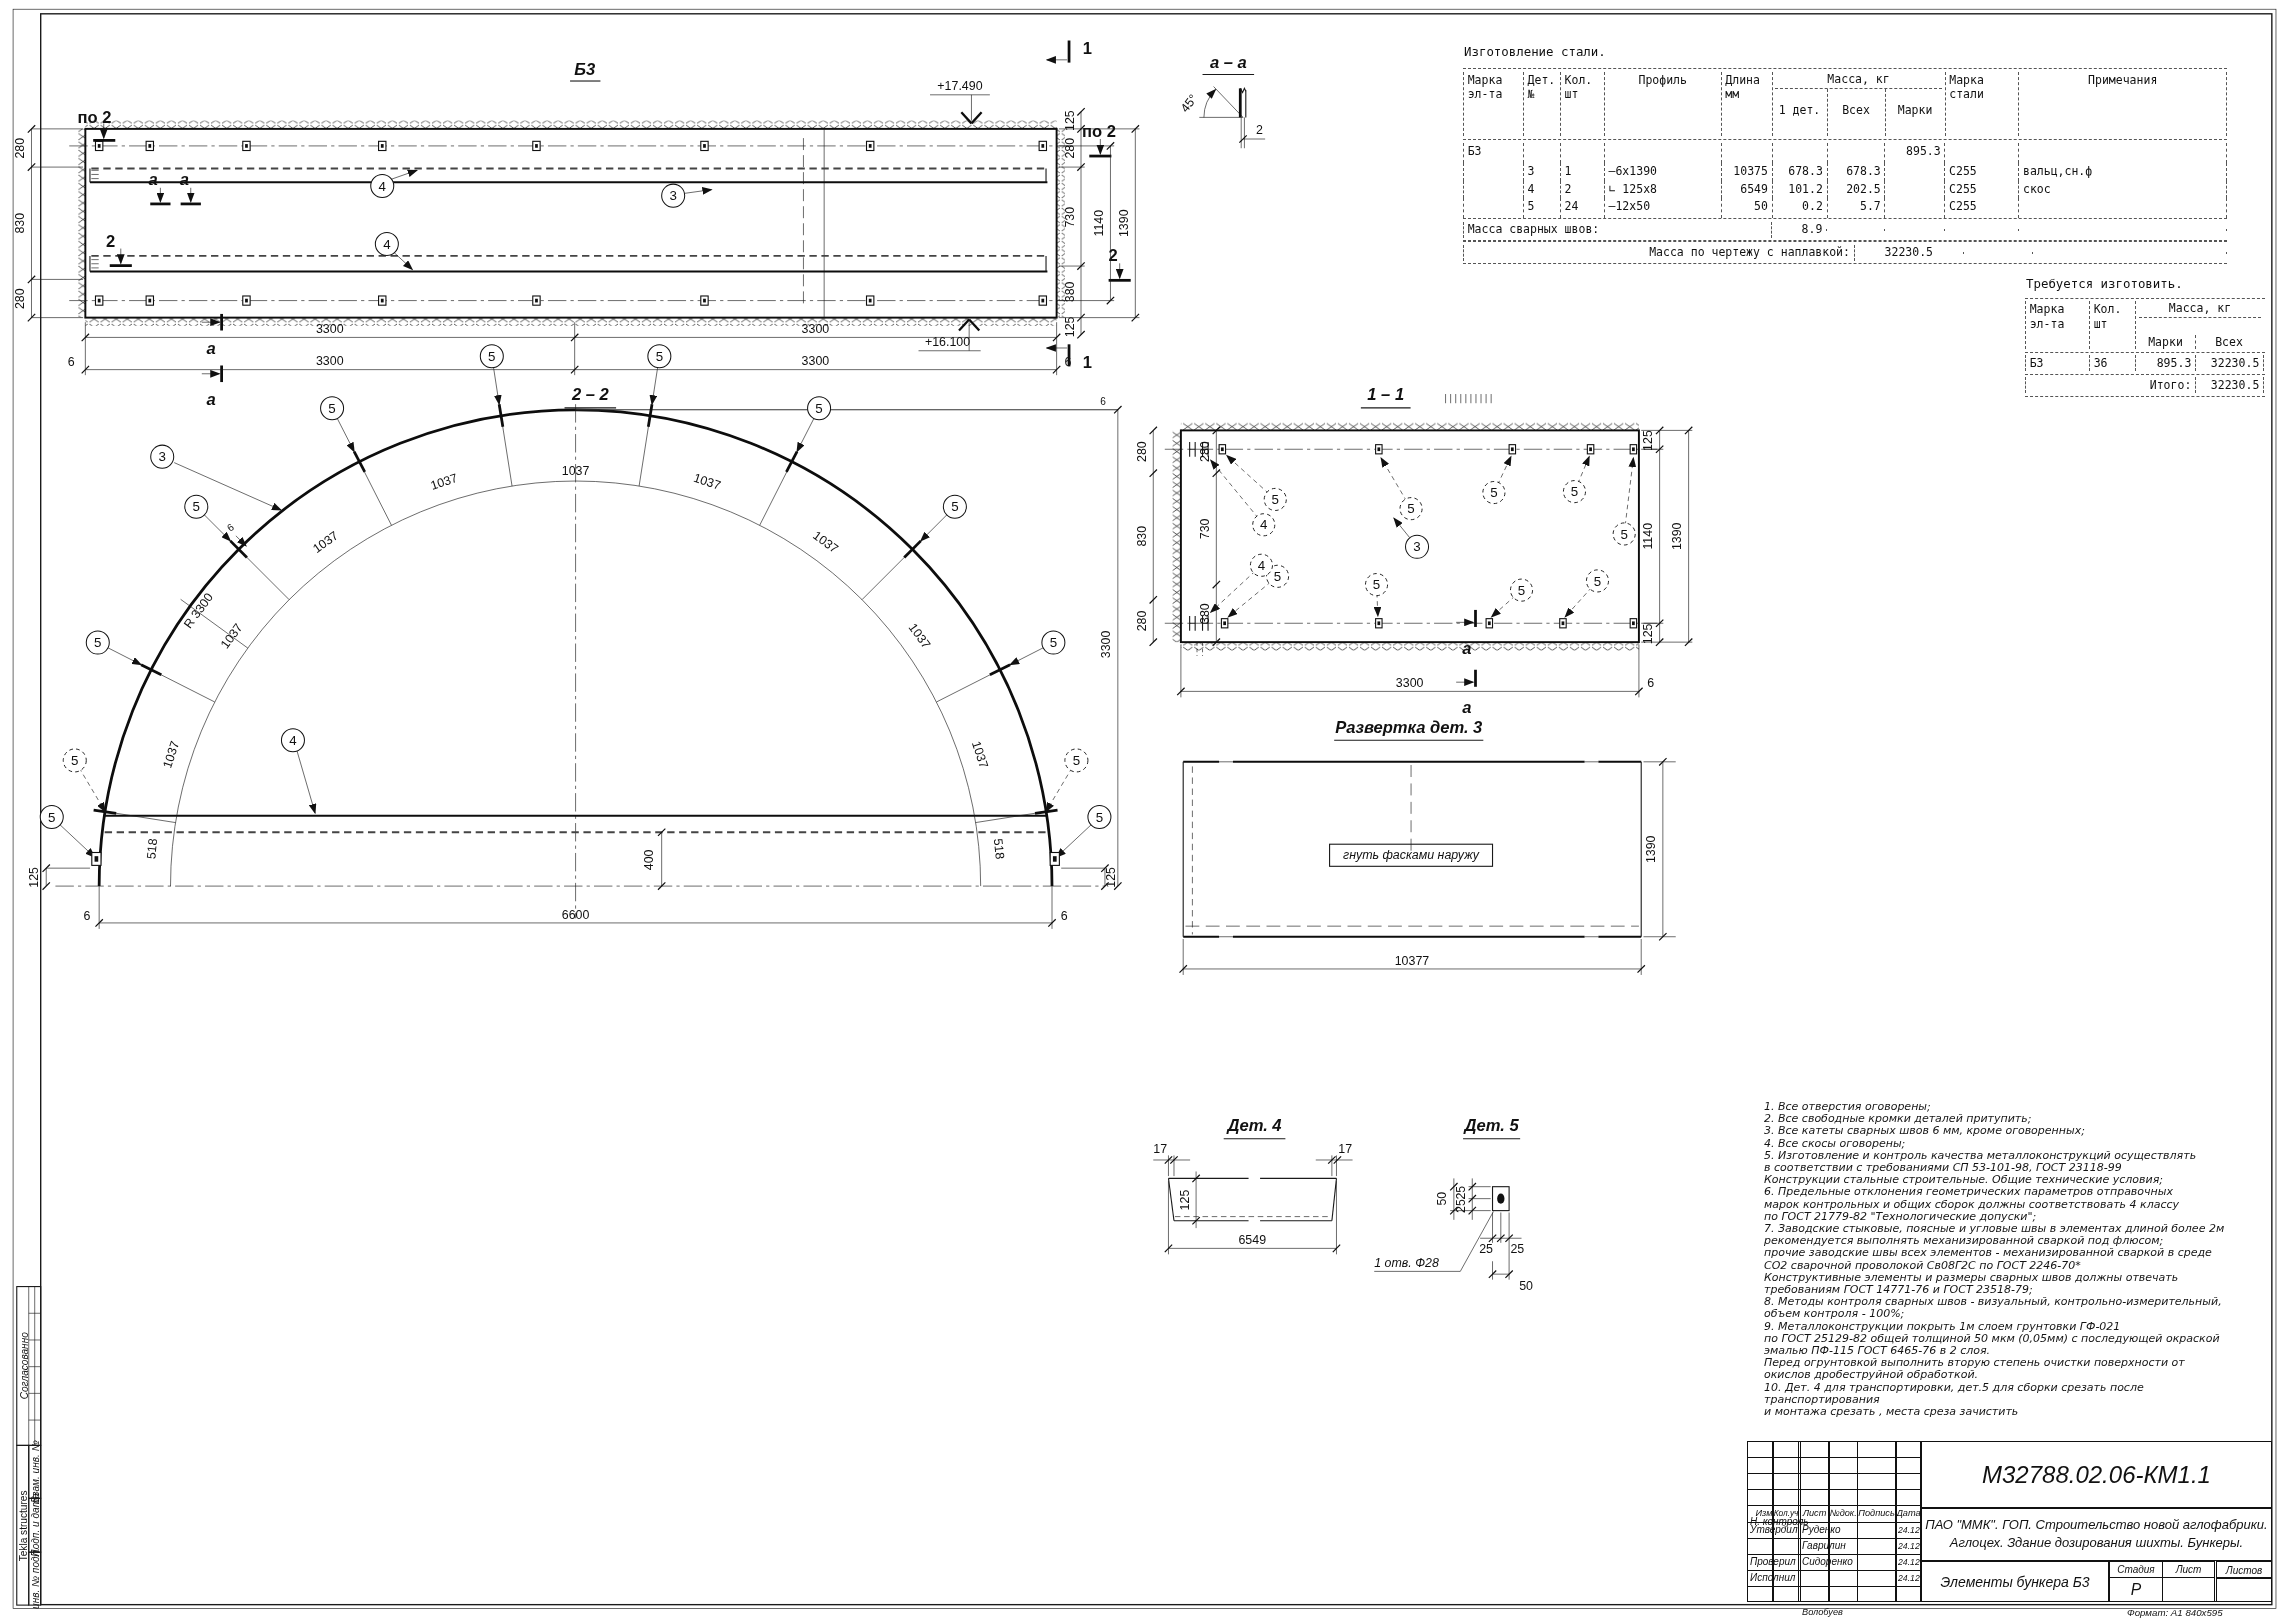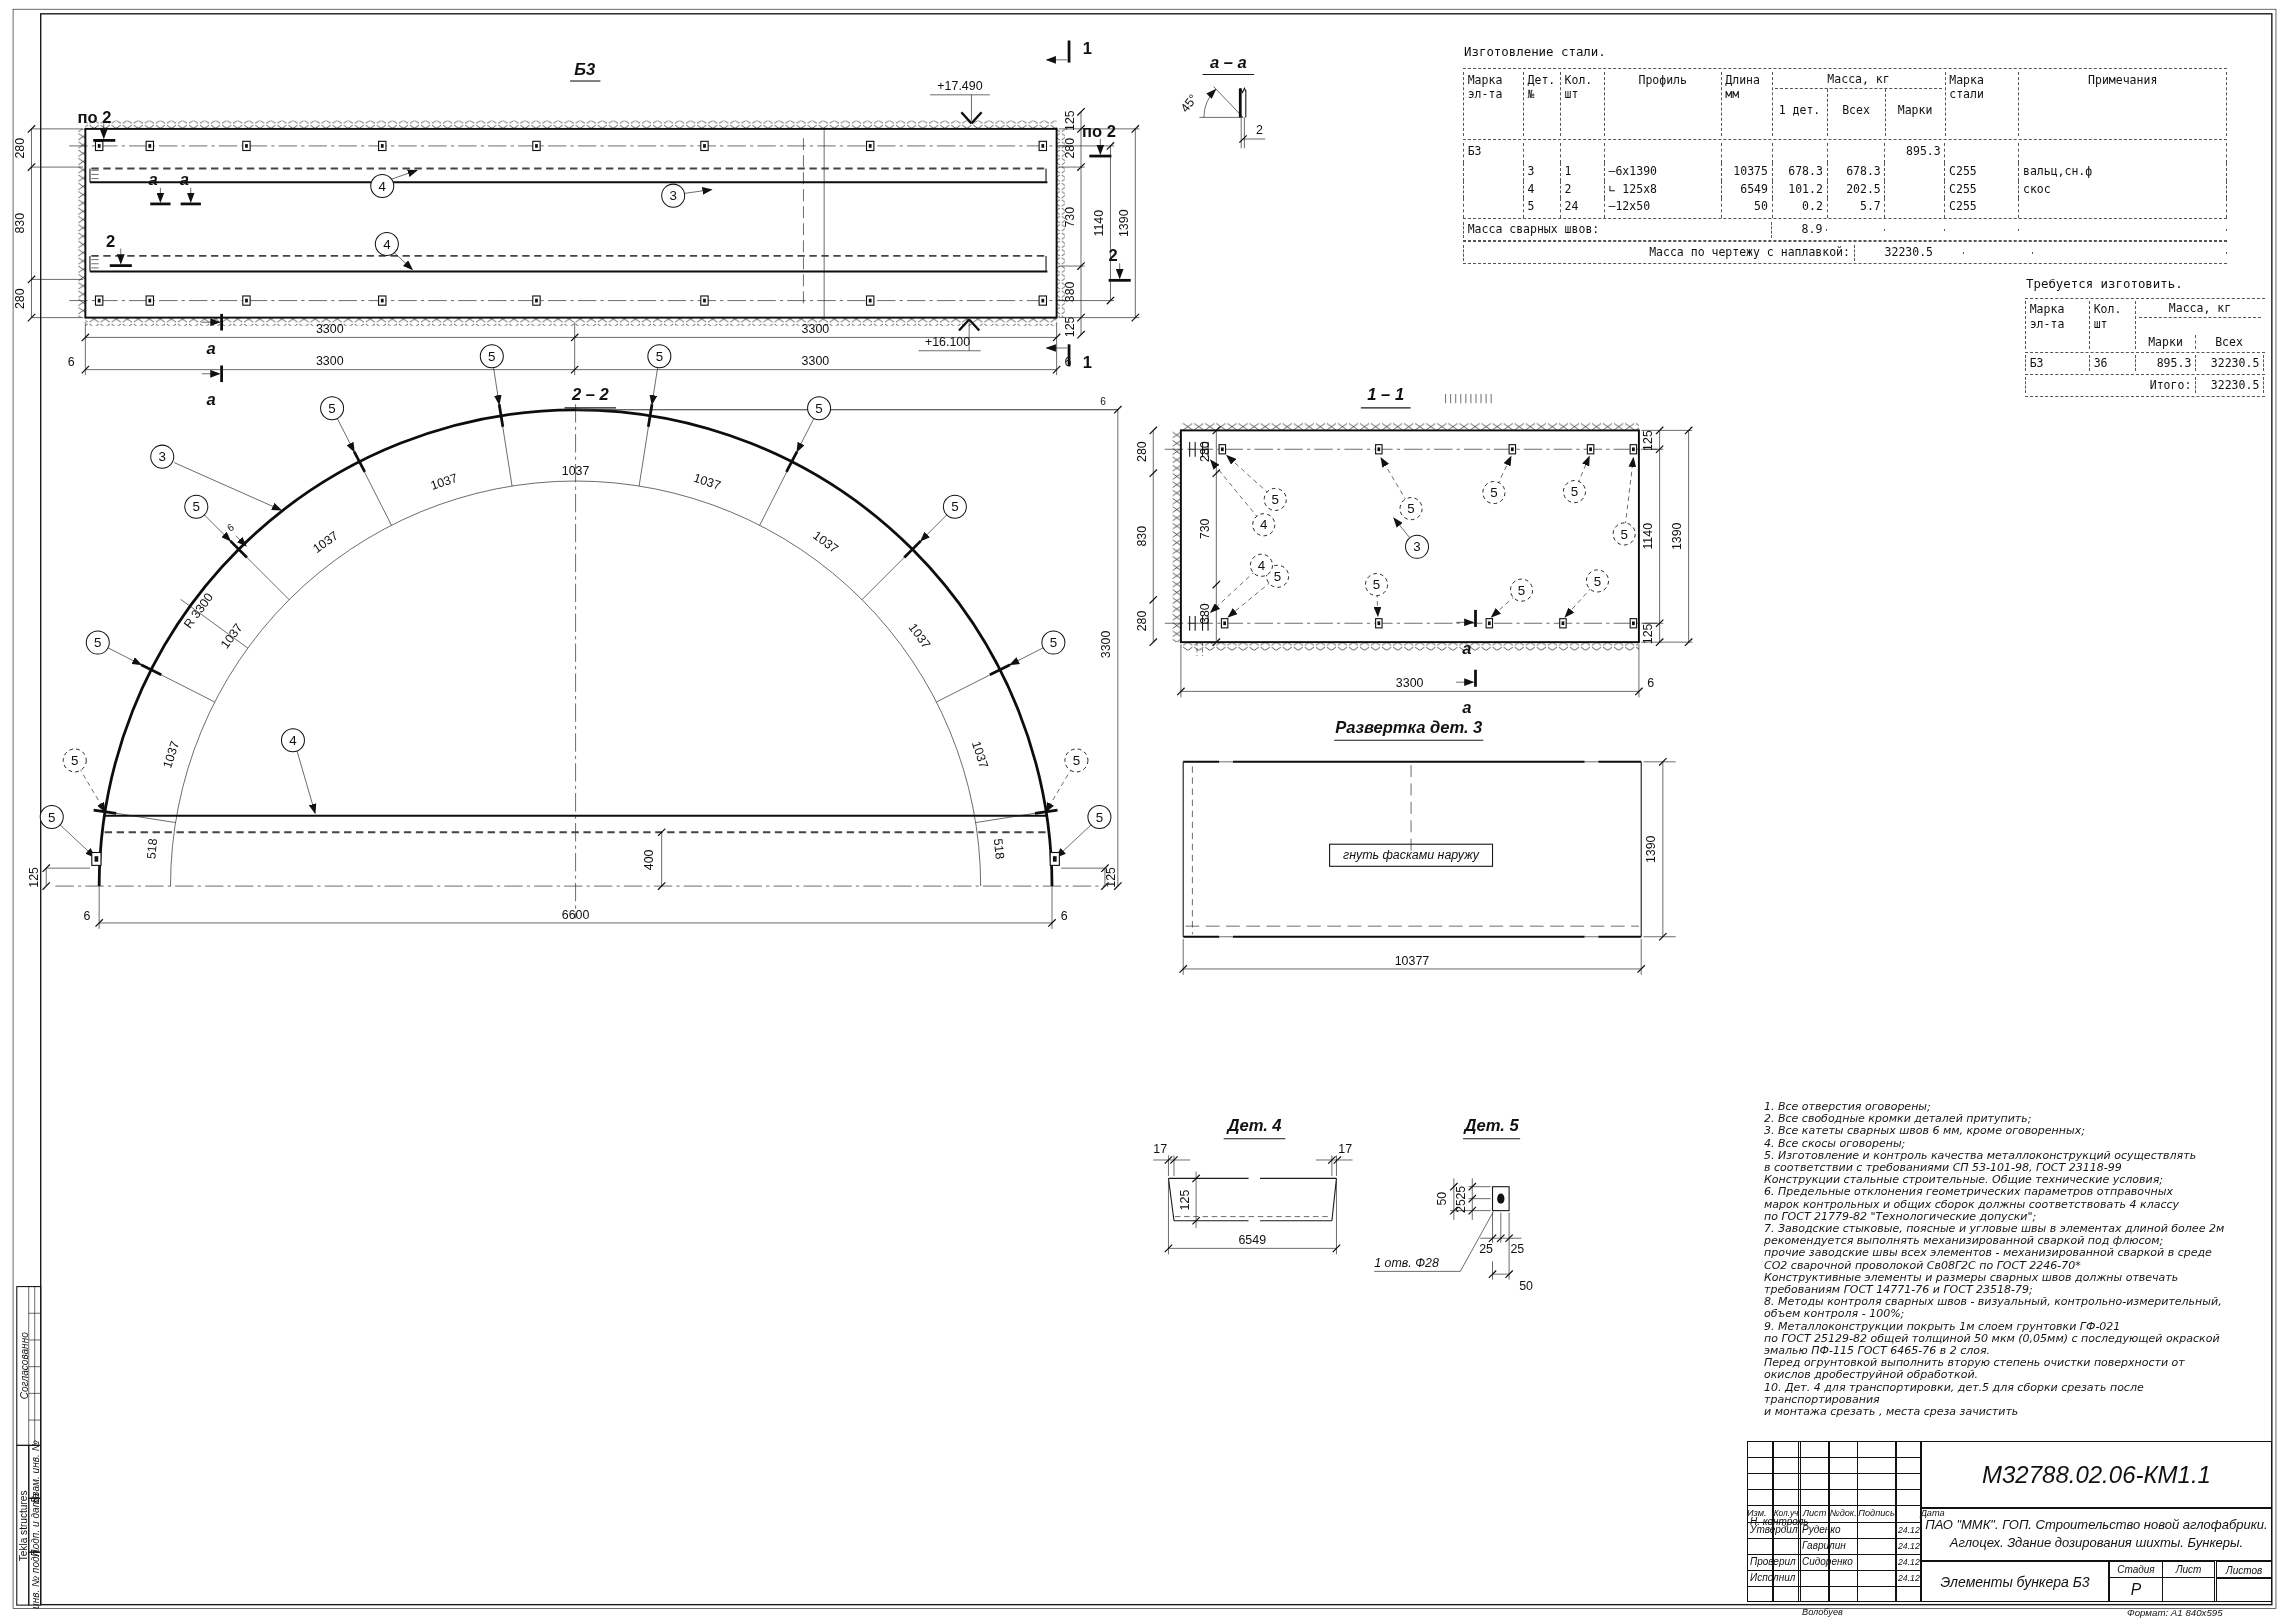--- a/index.html
+++ b/index.html
@@ -927,26 +927,26 @@
   <div class="tb-cell" style="left:1747px;top:1457px;width:174px;height:0;border-width:0 0 0.7px 0;"></div>
   <div class="tb-cell" style="left:1747px;top:1473px;width:174px;height:0;border-width:0 0 0.7px 0;"></div>
   <div class="tb-cell" style="left:1747px;top:1489px;width:174px;height:0;border-width:0 0 0.7px 0;"></div>
   <div class="tb-cell" style="left:1747px;top:1505px;width:174px;height:0;border-width:0 0 1.1px 0;"></div>
   <div class="tb-cell" style="left:1747px;top:1522px;width:174px;height:0;border-width:0 0 0.7px 0;"></div>
   <div class="tb-cell" style="left:1747px;top:1538px;width:174px;height:0;border-width:0 0 0.7px 0;"></div>
   <div class="tb-cell" style="left:1747px;top:1554px;width:174px;height:0;border-width:0 0 0.7px 0;"></div>
   <div class="tb-cell" style="left:1747px;top:1570px;width:174px;height:0;border-width:0 0 0.7px 0;"></div>
   <div class="tb-cell" style="left:1747px;top:1586px;width:174px;height:0;border-width:0 0 0.7px 0;"></div>
 
-  <div class="panel ti" style="left:1747px;top:1508px;width:28px;text-align:left;font-size:9.2px;">Изм.</div>
+  <div class="panel ti" style="left:1747px;top:1508px;width:28px;text-align:right;font-size:9.2px;">Изм.</div>
   <div class="panel ti" style="left:1773px;top:1508px;width:26px;text-align:center;font-size:8.3px;font-style:italic;">Кол.уч</div>
   <div class="panel" style="left:1800px;top:1508px;width:29px;text-align:center;font-size:9.2px;font-style:italic;">Лист</div>
   <div class="panel" style="left:1829px;top:1508px;width:28.5px;text-align:center;font-size:9.2px;font-style:italic;">№док.</div>
   <div class="panel" style="left:1857px;top:1508px;width:39px;text-align:center;font-size:9.2px;font-style:italic;">Подпись</div>
-  <div class="panel" style="left:1896px;top:1508px;width:25px;text-align:center;font-size:9.2px;font-style:italic;padding-left:24px;">Дата</div>
+  <div class="panel" style="left:1896px;top:1508px;width:25px;text-align:center;font-size:9.2px;font-style:italic;">Дата</div>
 
   <div class="panel" style="left:1750px;top:1524px;font-size:10px;font-style:italic;">Утвердил</div>
   <div class="panel" style="left:1802px;top:1524px;font-size:10px;font-style:italic;">Руденко</div>
   <div class="panel" style="left:1898px;top:1525px;font-size:8.7px;font-style:italic;">24.12</div>
   <div class="panel" style="left:1750px;top:1504px;font-size:10px;font-style:italic;margin-top:12px;">Н. контроль</div>
   <div class="panel" style="left:1802px;top:1540px;font-size:10px;font-style:italic;">Гаврилин</div>
   <div class="panel" style="left:1898px;top:1541px;font-size:8.7px;font-style:italic;">24.12</div>
   <div class="panel" style="left:1750px;top:1556px;font-size:10px;font-style:italic;">Проверил</div>
   <div class="panel" style="left:1802px;top:1556px;font-size:10px;font-style:italic;">Сидоренко</div>
   <div class="panel" style="left:1898px;top:1557px;font-size:8.7px;font-style:italic;">24.12</div>

